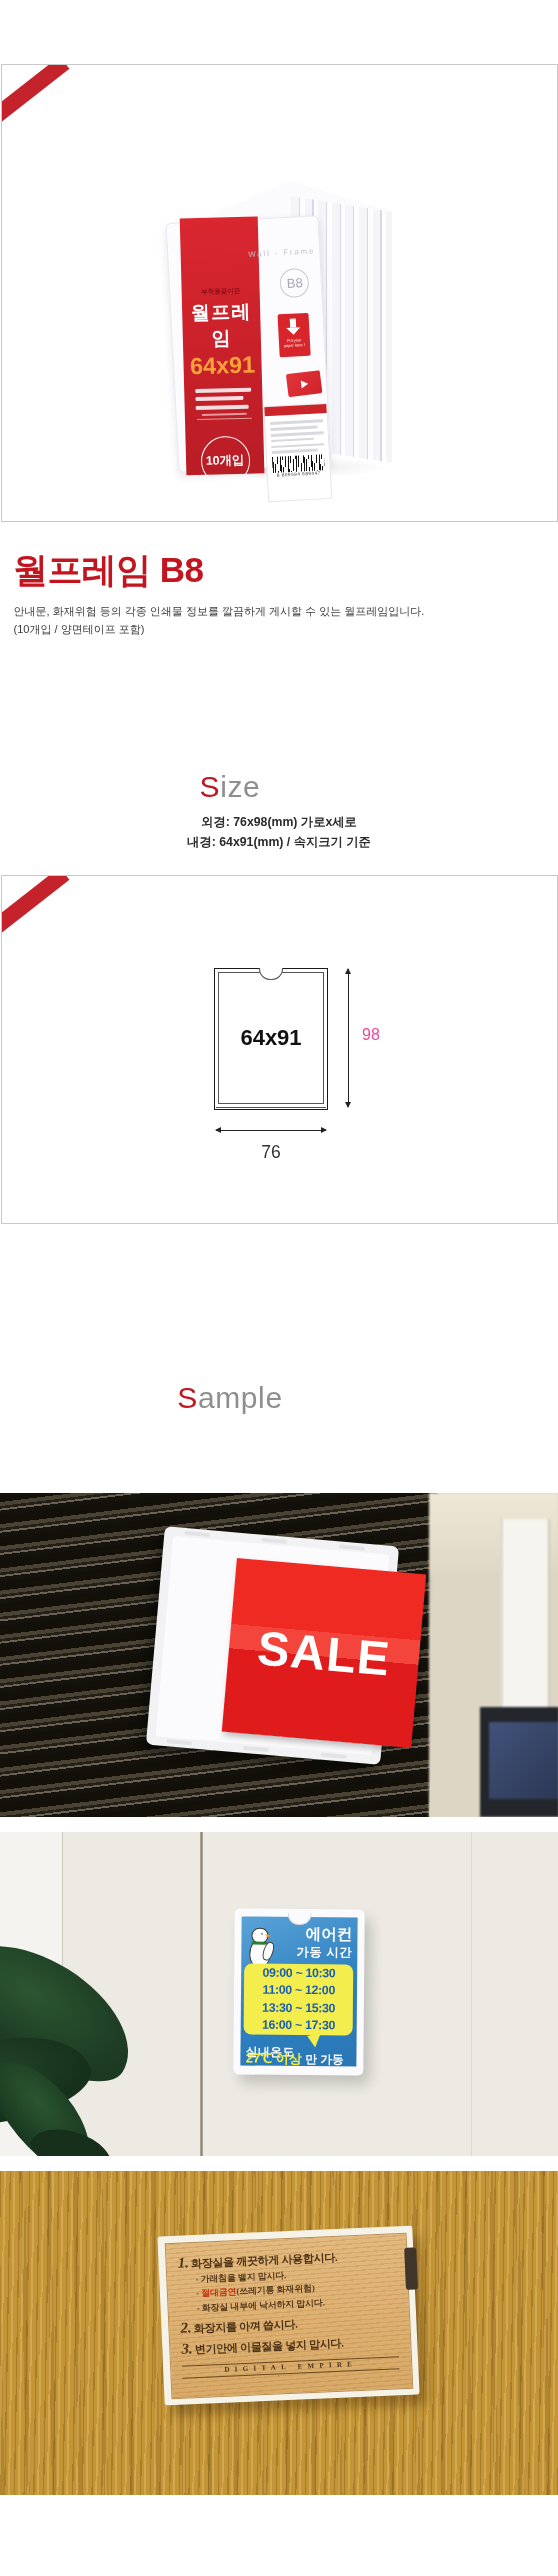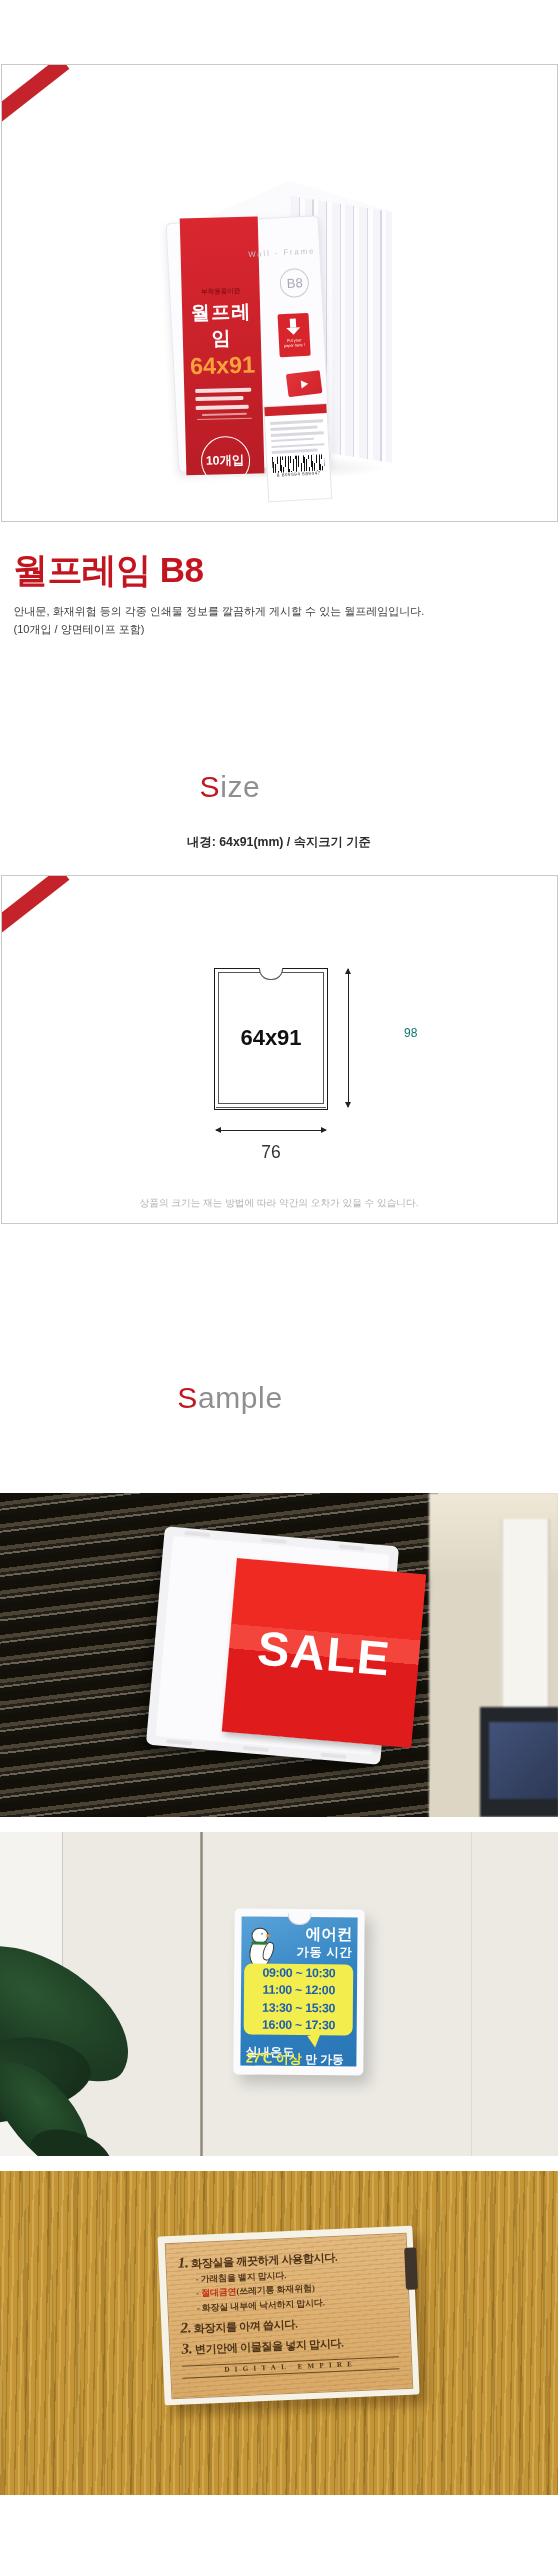--- a/index.html
+++ b/index.html
@@ -68,21 +68,21 @@
             border:0.6px solid #555;border-top:none;border-radius:0 0 11px 11px;}
   .dg-size{font-size:22px;font-weight:600;color:#111;}
   .dim-v{position:absolute;left:348px;top:969px;width:1.3px;height:138px;background:#222;}
   .dim-v .a1,.dim-v .a2{position:absolute;left:-2.6px;width:0;height:0;border-left:3.2px solid transparent;border-right:3.2px solid transparent;}
   .dim-v .a1{top:-0.6px;border-bottom:6.5px solid #222;}
   .dim-v .a2{bottom:-0.6px;border-top:6.5px solid #222;}
   .dim-h{position:absolute;left:216px;top:1130px;width:110px;height:1.3px;background:#222;}
   .dim-h .a1,.dim-h .a2{position:absolute;top:-2.6px;width:0;height:0;border-top:3.2px solid transparent;border-bottom:3.2px solid transparent;}
   .dim-h .a1{left:-0.6px;border-right:6.5px solid #222;}
   .dim-h .a2{right:-0.6px;border-left:6.5px solid #222;}
-  .dim-98{position:absolute;left:362px;top:1026px;font-size:12px;color:#0f766e;margin-left:42px;}
+  .dim-98{position:absolute;left:362px;top:1026px;font-size:16px;color:#ec4899;}
   .dim-76{position:absolute;left:216px;top:1142px;width:110px;text-align:center;font-size:17.5px;color:#333;}
   .size-note{position:absolute;left:0;top:1197px;width:558px;text-align:center;font-size:9.7px;color:#b3b3b3;}
   .sample-head{top:1381px;}
   .sample-sub{position:absolute;left:0;top:1423px;width:558px;text-align:center;font-size:13.6px;font-weight:600;color:#1f1f1f;}
   
   .photo{position:absolute;left:0;width:558px;height:324px;overflow:hidden;}
   .photo1{top:1493px;background:#ddd5c4;}
   .ph1-wall{position:absolute;left:0;top:0;width:438px;height:100%;
             background:repeating-linear-gradient(173deg,#121008 0 9px,#4a4334 9px 13px,#23201a 13px 15.6px,#6b6253 15.6px 17.5px,#15130e 17.5px 22px);
             clip-path:polygon(0 0,100% 0,98% 100%,0 100%);}
@@ -208,20 +208,21 @@
     </div>
   </div>
 
   <div class="title">월프레임 B8</div>
   <div class="desc">
     <div>안내문, 화재위험 등의 각종 인쇄물 정보를 깔끔하게 게시할 수 있는 월프레임입니다.</div>
     <div>(10개입 / 양면테이프 포함)</div>
   </div>
 
   <div class="sec-head size-head"><span class="first">S</span><span>ize</span></div>
+  <div class="size-spec spec1">외경: 76x98(mm) 가로x세로</div>
   <div class="size-spec spec2">내경: 64x91(mm) / 속지크기 기준</div>
 
   <div class="panel panel2">
     <div class="ribbon"></div>
   </div>
   <div class="dg-frame">
     <div class="dg-inner">
       <span class="dg-size">64x91</span>
     </div>
     <div class="dg-baseline"></div>
@@ -230,21 +231,20 @@
   <div class="dim-v">
       <div class="a1"></div>
       <div class="a2"></div>
     </div>
   <div class="dim-98">98</div>
   <div class="dim-h">
       <div class="a1"></div>
       <div class="a2"></div>
     </div>
   <div class="dim-76">76</div>
-  <div class="size-note">상품의 크기는 재는 방법에 따라 약간의 오차가 있을 수 있습니다.</div>
 
   <div class="sec-head sample-head"><span class="first">S</span><span>ample</span></div>
 
   <div class="photo photo1">
     <div class="ph1-wall"></div>
     <div class="ph1-hall">
       <div class="ph1-ceiling"></div>
       <div class="ph1-door"></div>
       <div class="ph1-tv"></div>
       <div class="ph1-screen"></div>

